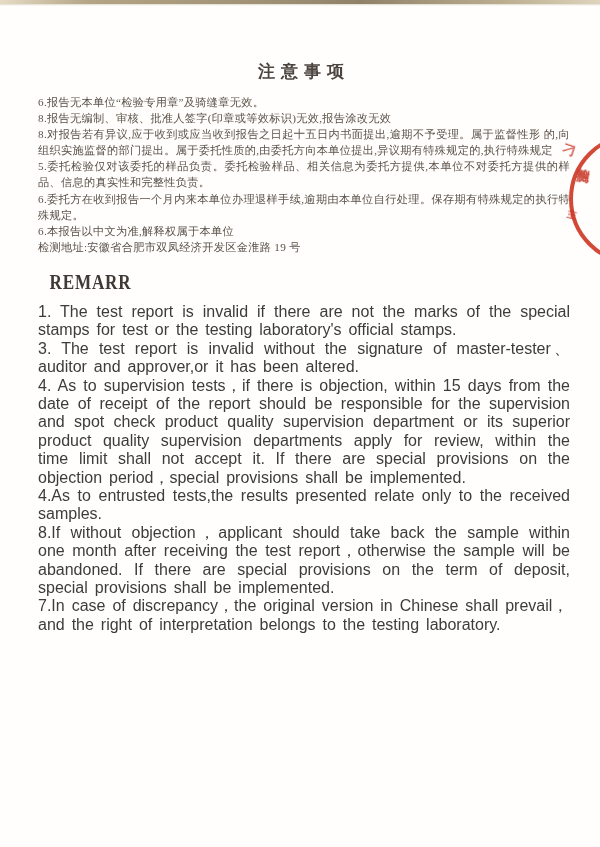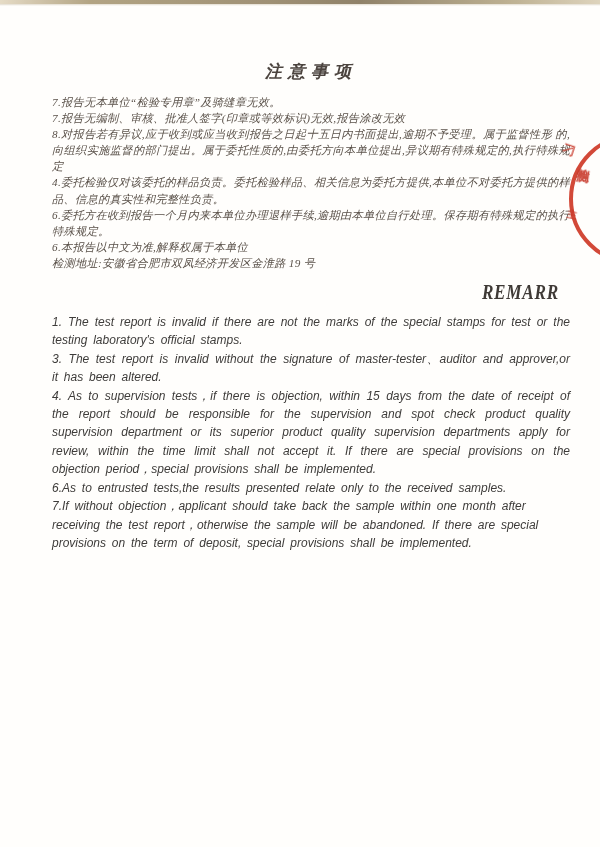--- a/index.html
+++ b/index.html
@@ -22,23 +22,22 @@
   .page-edge-top::after {
     content: "";
     position: absolute;
     top: 4px; left: 0; right: 0;
     height: 2px;
     background: linear-gradient(180deg, rgba(160,140,100,0.35), rgba(255,255,255,0));
   }
   .content {
     position: absolute;
     top: 60px;
-    left: 52px;
+    left: 38px;
     right: 30px;
-    font-style: italic;
   }
   .cn-title {
     text-align: center;
     font-size: 17px;
     font-weight: bold;
     letter-spacing: 6px;
     color: #4c443f;
     margin: 0 0 11px 0;
   }
   .cn-list p {
@@ -50,34 +49,34 @@
     letter-spacing: 0.3px;
   }
   .cn-address {
     margin: 0;
     font-size: 11.2px;
     line-height: 16.1px;
     color: #5a5149;
     letter-spacing: 0.3px;
   }
   .remark-title {
-    text-align: right;
-    margin: 7px 0 8px 0;
+    text-align: left;
+    margin: 13px 0 8px 0;
     color: #3f3a36;
   }
   .remark-title span {
     display: inline-block;
     font-size: 22px;
     transform: scaleX(0.78);
     letter-spacing: 1px;
   }
   .en-list p {
     margin: 0;
     font-family: "Liberation Sans", sans-serif;
-    font-size: 12px;
+    font-size: 16px;
     line-height: 18.4px;
     color: #3e3c3a;
     text-align: justify;
     word-spacing: 2.5px;
   }
   .en-list p:last-child { text-align: left; }
   
   .stamp {
     position: absolute;
     left: 569px;
@@ -109,37 +108,38 @@
 </head>
 <body>
 
 <div class="page">
   <div class="page-edge-top"></div>
 
   <div class="content">
     <h1 class="cn-title">注意事项</h1>
 
     <div class="cn-list">
-      <p>7.报告无本单位“检验专用章”及骑缝章无效。</p>
-      <p>7.报告无编制、审核、批准人签字(印章或等效标识)无效,报告涂改无效</p>
+      <p>6.报告无本单位“检验专用章”及骑缝章无效。</p>
+      <p>8.报告无编制、审核、批准人签字(印章或等效标识)无效,报告涂改无效</p>
       <p>8.对报告若有异议,应于收到或应当收到报告之日起十五日内书面提出,逾期不予受理。属于监督性形  的,向组织实施监督的部门提出。属于委托性质的,由委托方向本单位提出,异议期有特殊规定的,执行特殊规定</p>
-      <p>4.委托检验仅对该委托的样品负责。委托检验样品、相关信息为委托方提供,本单位不对委托方提供的样品、信息的真实性和完整性负责。</p>
+      <p>5.委托检验仅对该委托的样品负责。委托检验样品、相关信息为委托方提供,本单位不对委托方提供的样品、信息的真实性和完整性负责。</p>
       <p>6.委托方在收到报告一个月内来本单位办理退样手续,逾期由本单位自行处理。保存期有特殊规定的执行特殊规定。</p>
       <p>6.本报告以中文为准,解释权属于本单位</p>
       <p class="cn-address">检测地址:安徽省合肥市双凤经济开发区金淮路 19 号</p>
     </div>
 
     <h2 class="remark-title"><span>REMARR</span></h2>
 
     <div class="en-list">
       <p>1. The test report is invalid if there are not the marks of the special stamps for test or the testing laboratory's official stamps.</p>
       <p>3. The test report is invalid without the signature of master-tester、auditor and approver,or it has been altered.</p>
       <p>4. As to supervision tests，if there is objection, within 15 days from the date of receipt of the report should be responsible for the supervision and spot check product quality supervision department or its superior product quality supervision departments apply for review, within the time limit shall not accept it. If there are special provisions on the objection period，special provisions shall be implemented.</p>
-      <p>6.As to entrusted tests,the results presented relate only to the received samples.</p>
-      <p>7.If without objection，applicant should take back the sample within one month after receiving the test report，otherwise the sample will be abandoned. If there are special provisions on the term of deposit, special provisions shall be implemented.</p>
+      <p>4.As to entrusted tests,the results presented relate only to the received samples.</p>
+      <p>8.If without objection，applicant should take back the sample within one month after receiving the test report，otherwise the sample will be abandoned. If there are special provisions on the term of deposit, special provisions shall be implemented.</p>
+      <p>7.In case of discrepancy，the original version in Chinese shall prevail，and the right of interpretation belongs to the testing laboratory.</p>
     </div>
   </div>
 
   <div class="stamp"></div>
   <span class="stamp-glyph g1">刁</span>
   <span class="stamp-glyph g2">检测</span>
   <span class="stamp-glyph g3">主</span>
 </div>
 
 </body></html>

